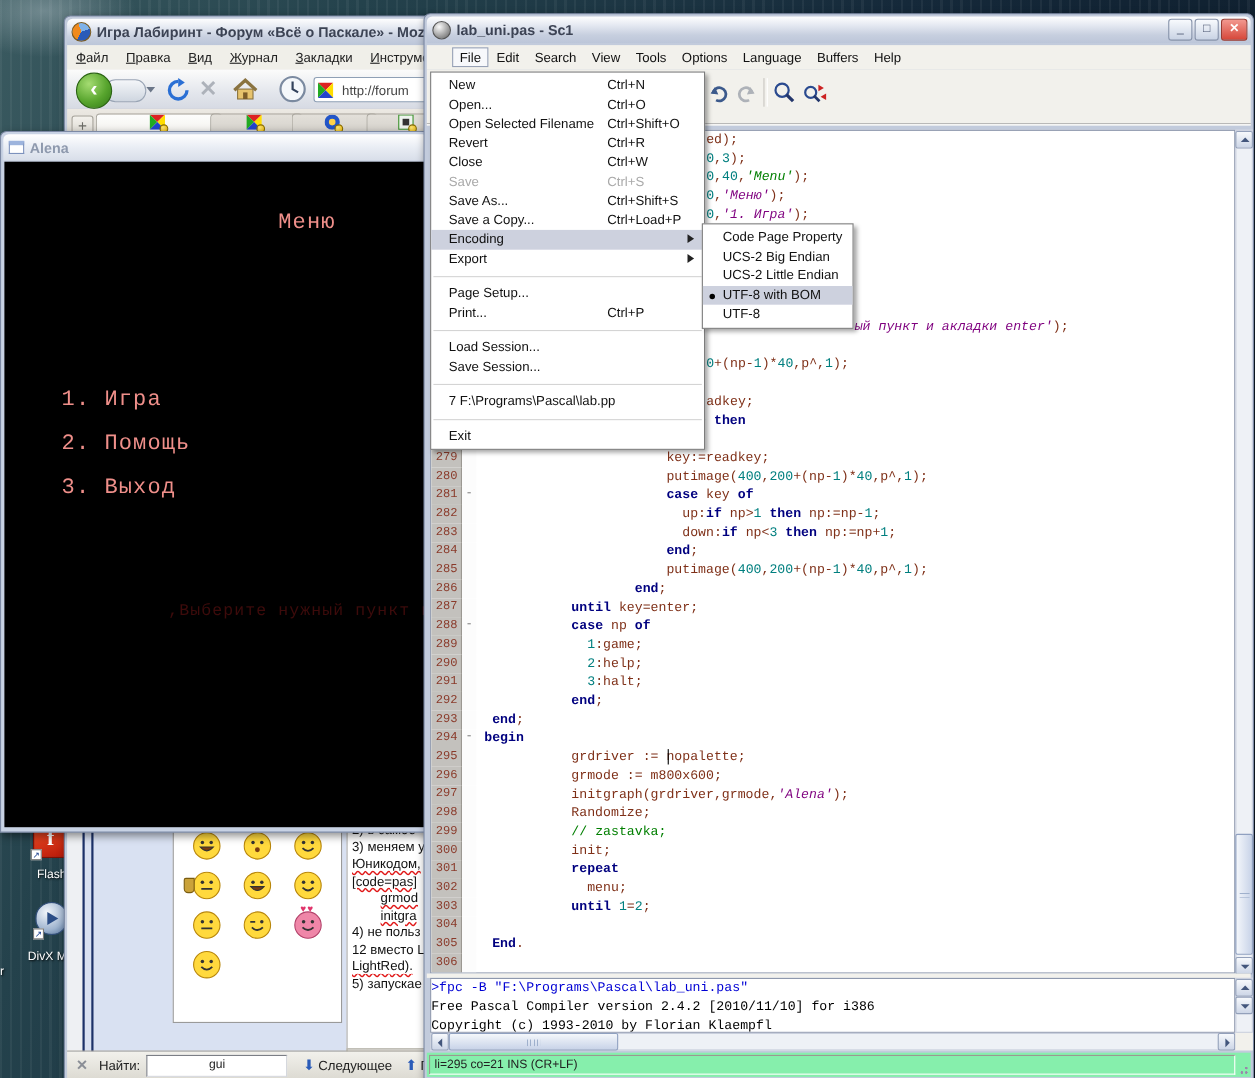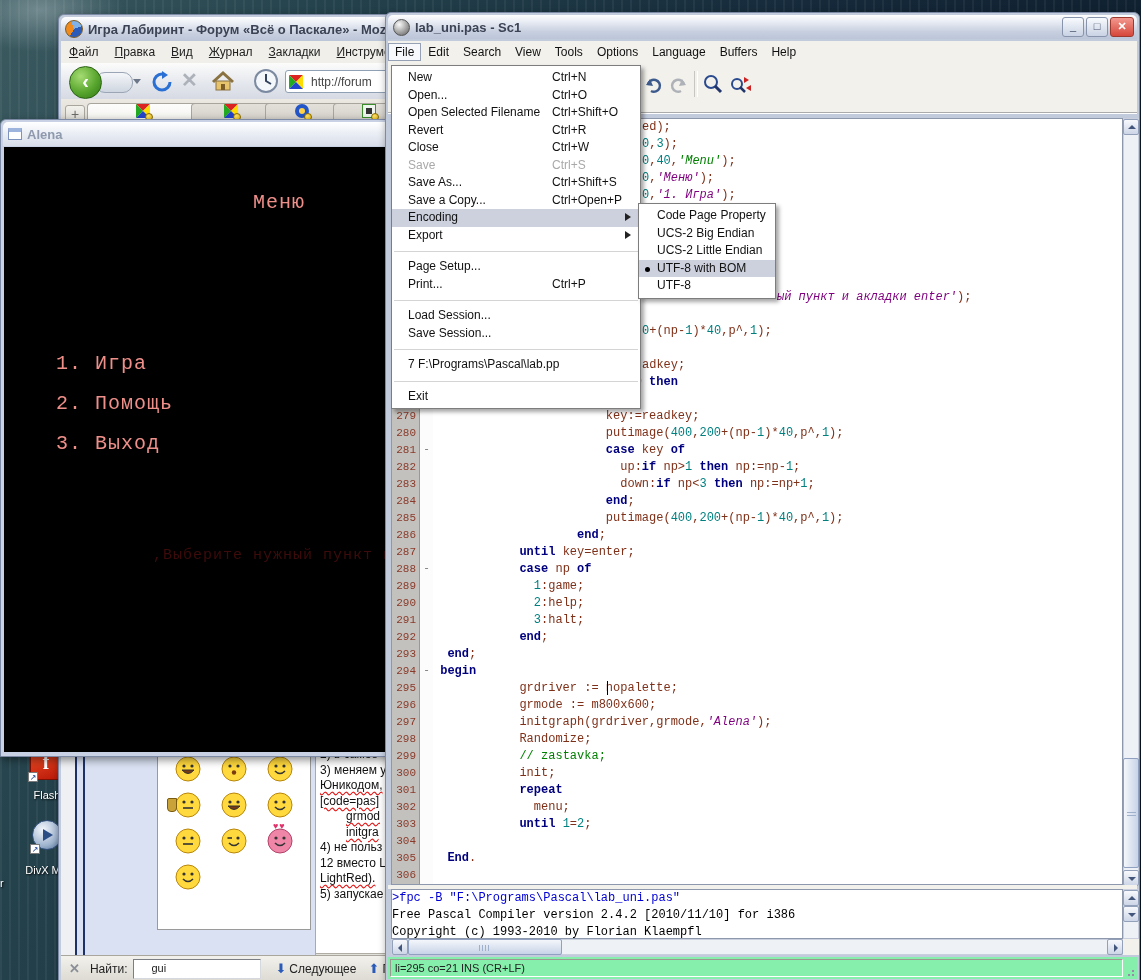--- a/index.html
+++ b/index.html
@@ -44,21 +44,21 @@
   .smiley{width:26px;height:26px;position:relative;display:inline-block;}
   
   #alena{background:#c8d2e4;}
   #alena .titlebar{background:linear-gradient(180deg,#ffffff,#e9edf4 50%,#d8dee9);}
   #alena .title{color:#8e99ad;}
   #alena-client{position:absolute;left:3px;right:3px;top:27px;bottom:4px;background:#000;overflow:hidden;
     font-family:"Liberation Mono",monospace;}
   .alena-item{position:absolute;color:#ef8f8a;font-size:20px;letter-spacing:1px;white-space:pre;}
   
   #scite-menubar{position:absolute;left:2px;right:2px;top:28px;height:22px;background:#f2f1ec;
-    display:flex;align-items:center;font-size:12px;color:#111;}
+    display:flex;align-items:center;font-size:12px;color:#111;padding-left:23px;}
   #scite-menubar .mitem{padding:2px 7px;white-space:nowrap;}
   #scite-menubar .mitem.open{background:#f7f8fb;border:1px solid #97a1b6;padding:1px 6px;}
   #scite-toolbar{position:absolute;left:2px;right:2px;top:50px;height:49px;background:#f2f1ec;
     border-bottom:2px groove #ffffff;}
   
   #code-pane{position:absolute;left:5px;top:105px;width:732px;height:767px;background:#fff;
     border:1px solid #8e98ad;box-sizing:border-box;overflow:hidden;font-family:"Liberation Mono",monospace;}
   .crow{position:absolute;left:0;width:100%;height:17px;}
   .crow .ln{position:absolute;left:0;top:0;width:24px;height:17px;background:#c3c1bd;border-right:1px solid #9b9892;
     color:#8a3a2a;font-size:11px;line-height:17px;text-align:right;padding-right:3px;}
@@ -303,21 +303,21 @@
             <div class="postline misspell">LightRed).</div>
             <div class="postline">5) запускае</div>
           </div>
       </div>
       <div class="abs" style="left:254px;top:826px;width:80px;height:8px;background:#e2e0da;border:1px solid #b0ada5;"></div>
     </div>
     <div id="ff-findbar">
       <span style="margin-left:8px;color:#8a8e96;font-weight:bold;font-size:13px;">✕</span>
       <span style="margin-left:10px;">Найти:</span>
       <span style="margin-left:6px;width:148px;height:18px;background:#fff;border:1px solid;border-color:#7b7e85 #d5d8dd #d5d8dd #7b7e85;
-        font-size:11px;line-height:17px;padding-left:17px;">gui</span>
+        font-size:11px;line-height:17px;padding-left:0;text-align:center;">gui</span>
       <span style="margin-left:14px;color:#2a5bb8;font-size:13px;">⬇</span>
       <span style="margin-left:3px;">Следующее</span>
       <span style="margin-left:12px;color:#2a5bb8;font-size:13px;">⬆</span>
       <span style="margin-left:3px;">П</span>
     </div>
   </div>
 
   <div class="win" id="alena" style="left:0;top:119px;width:390px;height:636px;z-index:20;">
     <div class="titlebar">
       <span style="width:14px;height:12px;background:#fff;border:1px solid #7d92bd;border-top:4px solid #9db4dd;margin-left:5px;flex:0 0 14px;box-sizing:border-box;"></span>
@@ -638,21 +638,21 @@
     </div>
 
     <div class="menu" id="file-menu" style="left:5px;top:52px;width:248px;">
         <div class="menu-item"><span>New</span><span class="sc">Ctrl+N</span></div>
         <div class="menu-item"><span>Open...</span><span class="sc">Ctrl+O</span></div>
         <div class="menu-item"><span>Open Selected Filename</span><span class="sc">Ctrl+Shift+O</span></div>
         <div class="menu-item"><span>Revert</span><span class="sc">Ctrl+R</span></div>
         <div class="menu-item"><span>Close</span><span class="sc">Ctrl+W</span></div>
         <div class="menu-item disabled"><span>Save</span><span class="sc">Ctrl+S</span></div>
         <div class="menu-item"><span>Save As...</span><span class="sc">Ctrl+Shift+S</span></div>
-        <div class="menu-item"><span>Save a Copy...</span><span class="sc">Ctrl+Open+P</span></div>
+        <div class="menu-item"><span>Save a Copy...</span><span class="sc">Ctrl+Load+P</span></div>
         <div class="menu-item hl"><span>Encoding</span><span class="subarrow"></span></div>
         <div class="menu-item"><span>Export</span><span class="subarrow"></span></div>
         <div class="menu-sep"></div>
         <div class="menu-item"><span>Page Setup...</span></div>
         <div class="menu-item"><span>Print...</span><span class="sc">Ctrl+P</span></div>
         <div class="menu-sep"></div>
         <div class="menu-item"><span>Load Session...</span></div>
         <div class="menu-item"><span>Save Session...</span></div>
         <div class="menu-sep"></div>
         <div class="menu-item"><span>7 F:\Programs\Pascal\lab.pp</span></div>

